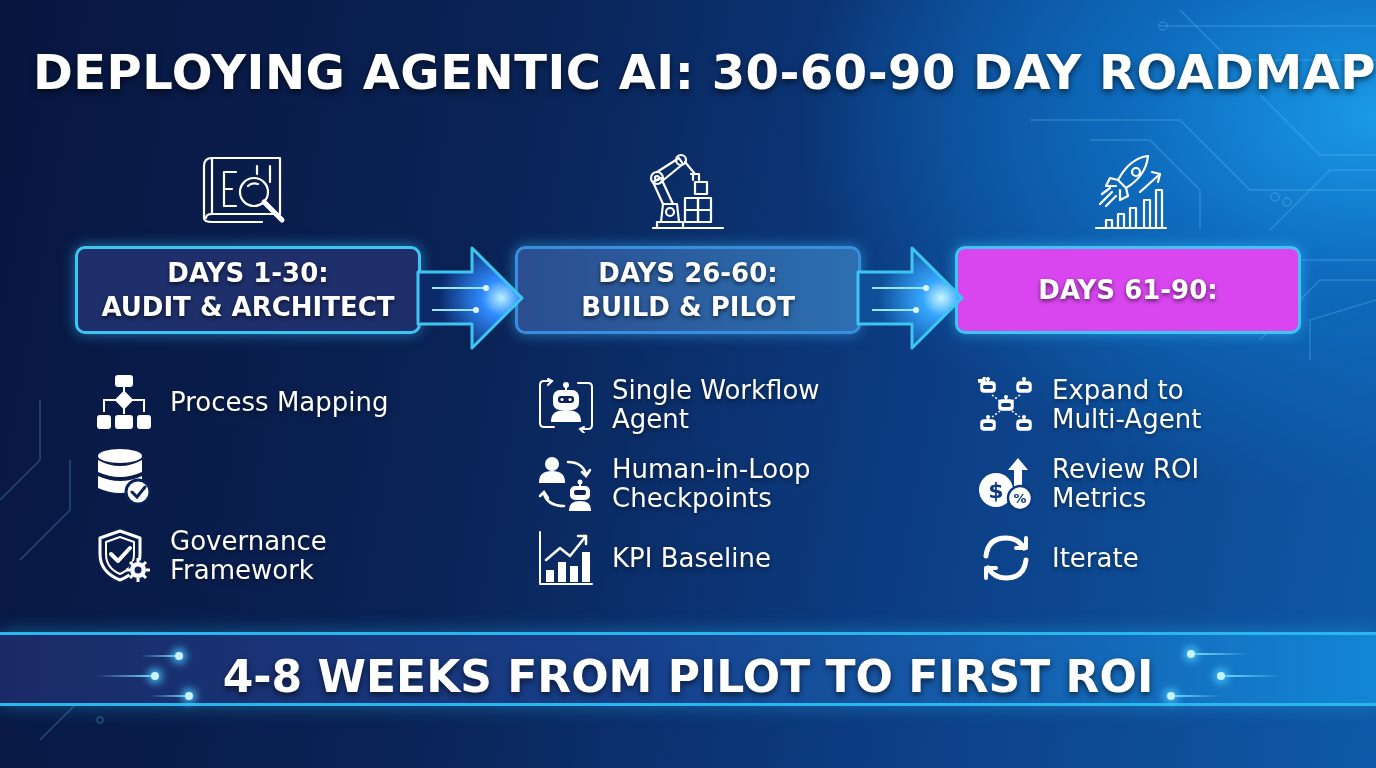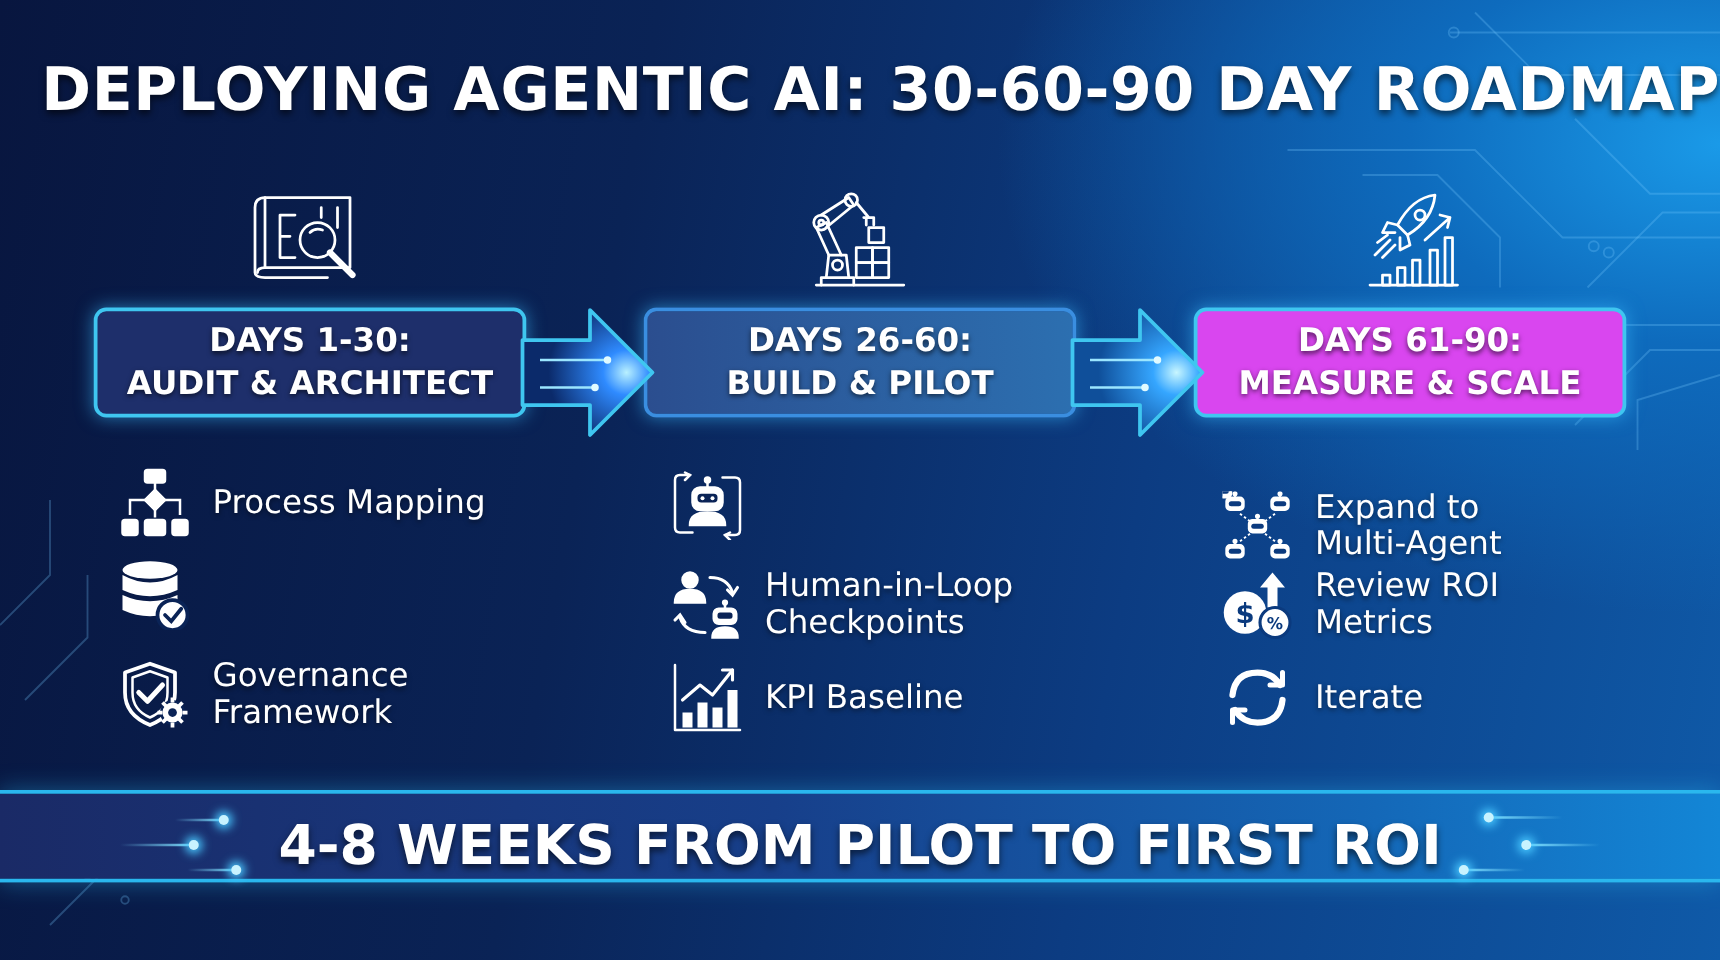--- a/index.html
+++ b/index.html
@@ -126,21 +126,20 @@
 <div class="phase-box p1">
   <div>DAYS 1-30:</div>
   <div>AUDIT &amp; ARCHITECT</div>
 </div>
 <div class="phase-box p2">
   <div>DAYS 26-60:</div>
   <div>BUILD &amp; PILOT</div>
 </div>
 <div class="phase-box p3">
   <div>DAYS 61-90:</div>
-  <div>MEASURE &amp; SCALE</div>
 </div>
 
 <svg class="arrow" style="left:412px;" viewBox="0 0 120 124">
   <defs>
     <radialGradient id="ag1" cx="80%" cy="50%" r="60%">
       <stop offset="0%" stop-color="#b8f0ff"></stop>
       <stop offset="30%" stop-color="#2f8bff"></stop>
       <stop offset="100%" stop-color="#0b2a6a"></stop>
     </radialGradient>
   </defs>
@@ -205,20 +204,22 @@
     <path d="M42 52 L50 52 Q54 52 54 48 L54 10 Q54 6 50 6 L40 6"></path>
     <path d="M10 2 L14 4 L10 8 M46 50 L42 52 L46 56"></path>
     <circle cx="28" cy="8" r="2" fill="#fff"></circle>
       <path d="M28 10 L28 14"></path>
     <rect x="16" y="14" width="24" height="18" rx="6" fill="#fff"></rect>
     <rect x="20" y="19" width="16" height="7" rx="3" fill="#0a2356" stroke="none"></rect>
     <circle cx="24" cy="22.5" r="1.6" fill="#fff" stroke="none"></circle>
       <circle cx="32" cy="22.5" r="1.6" fill="#fff" stroke="none"></circle>
     <path d="M14 44 Q14 34 28 34 Q42 34 42 44 Z" fill="#fff"></path>
   </svg>
+  <div class="tlabel">Single Workflow
+Agent</div>
 </div>
 <div class="task" style="left:538px;top:455px;">
   <svg class="ticon" viewBox="0 0 56 56" fill="#fff" stroke="#fff" stroke-width="2" stroke-linecap="round">
     <circle cx="14" cy="8" r="6"></circle>
     <path d="M2 26 Q2 16 14 16 Q26 16 26 26 Z"></path>
     <path d="M30 6 Q44 6 48 18" fill="none" stroke-width="2.5"></path>
       <path d="M44 16 L48 20 L52 14" fill="none" stroke-width="2.5"></path>
     <path d="M26 50 Q10 50 6 38" fill="none" stroke-width="2.5"></path>
       <path d="M2 40 L6 36 L10 42" fill="none" stroke-width="2.5"></path>
     <circle cx="42" cy="26" r="1.5"></circle>
@@ -236,21 +237,21 @@
     <rect x="8" y="40" width="8" height="12" stroke="none"></rect>
       <rect x="20" y="32" width="8" height="20" stroke="none"></rect>
       <rect x="32" y="36" width="8" height="16" stroke="none"></rect>
       <rect x="44" y="22" width="8" height="30" stroke="none"></rect>
     <path d="M8 30 L22 18 L32 26 L48 6" fill="none" stroke-width="2.5"></path>
     <path d="M40 6 L48 6 L48 14" fill="none" stroke-width="2.5"></path>
   </svg>
   <div class="tlabel">KPI Baseline</div>
 </div>
 
-<div class="task" style="left:978px;top:376px;margin-top:16px;">
+<div class="task" style="left:978px;top:376px;">
   <svg class="ticon" viewBox="0 0 56 56" fill="#fff" stroke="#fff" stroke-width="1.5">
     <g id="bot">
         <circle cx="0" cy="-8" r="1.3"></circle>
         <path d="M0 -7 L0 -5" fill="none"></path>
         <rect x="-7" y="-5" width="14" height="10" rx="3"></rect>
         <rect x="-5" y="-2" width="10" height="4" rx="2" fill="#0b3a7e" stroke="none"></rect>
       </g>
     <use href="#bot" x="10" y="10"></use>
     <use href="#bot" x="46" y="10"></use>
     <use href="#bot" x="28" y="28"></use>

